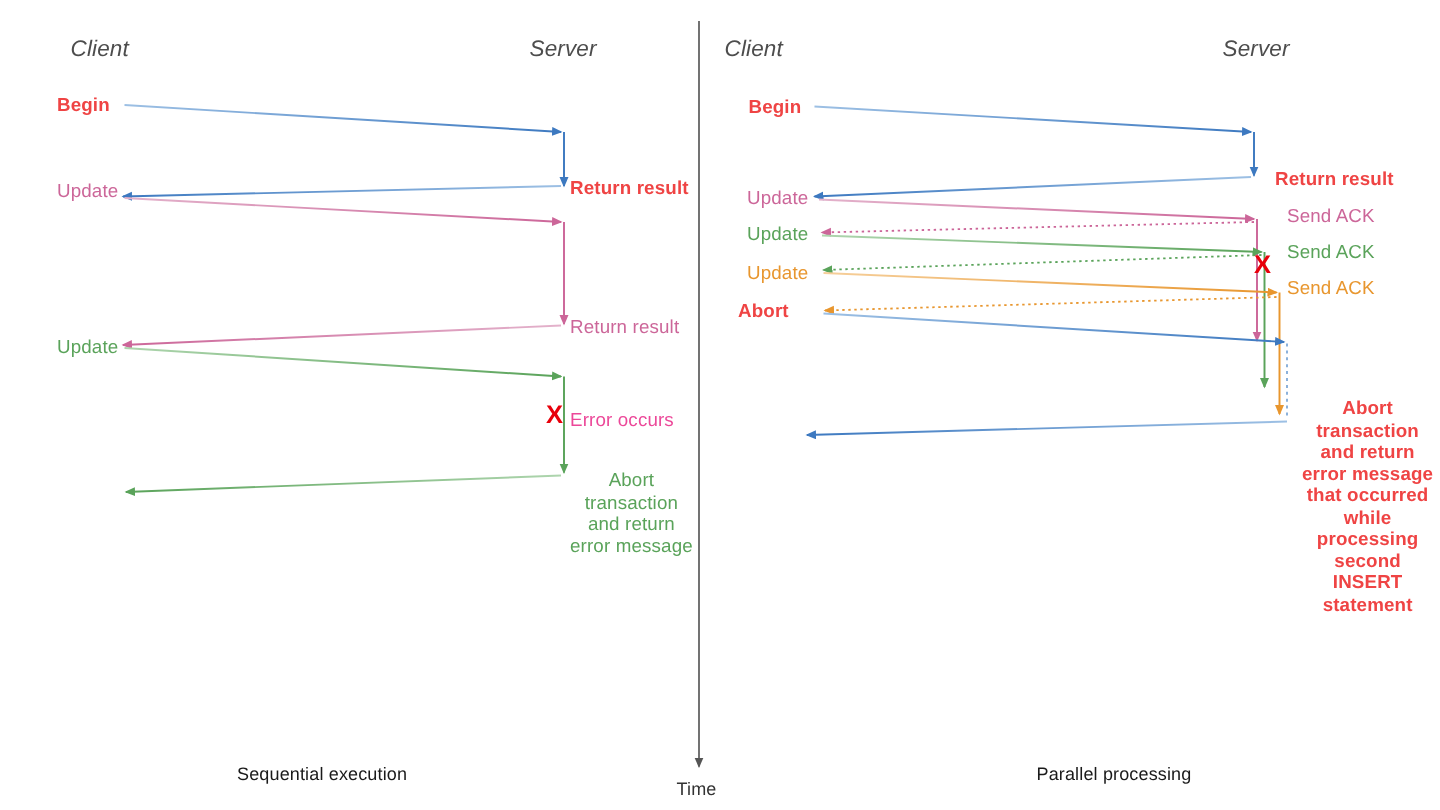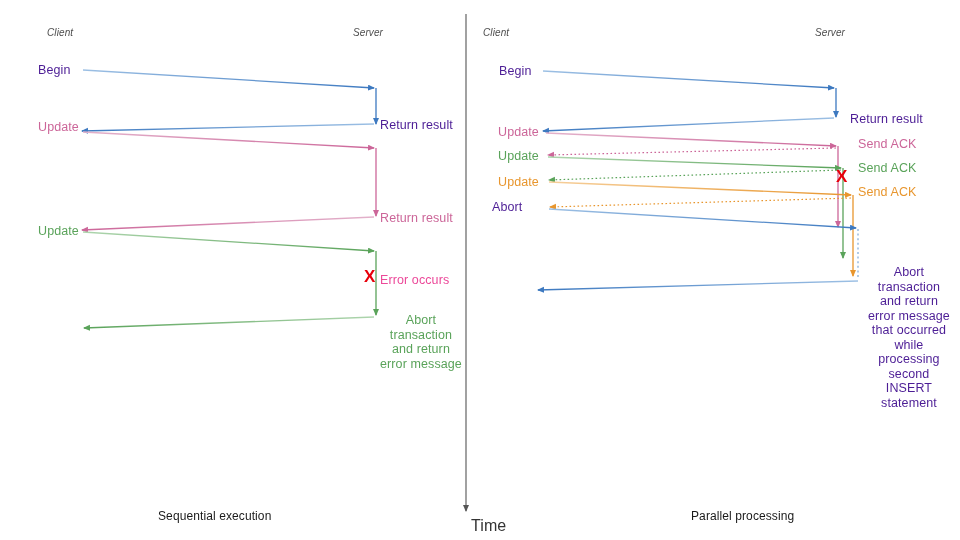--- a/index.html
+++ b/index.html
@@ -27,33 +27,32 @@
     position: absolute;
     font-family: "Liberation Sans", sans-serif;
     font-size: 12.5px;
     line-height: 14.5px;
     white-space: pre;
     letter-spacing: 0.1px;
   }
   .lbl-multi { white-space: pre-line; text-align: center; }
   .actor {
     font-style: italic;
-    font-size: 10px;
+    font-size: 15px;
     color: #4d4d4d;
   }
   .caption {
     font-size: 12px;
     color: #1a1a1a;
   }
   .timelabel {
-    font-size: 16px;
+    font-size: 12px;
     color: #333333;
-    margin-left: 20px;
-  }
-  .c-blue   { color: #4c1d95; }
+  }
+  .c-blue   { color: #ef4444; font-weight: bold; }
   .c-pink   { color: #cc6699; }
   .c-green  { color: #5aa35a; }
   .c-orange { color: #e8962e; }
   .c-red    { color: #e8000b; font-weight: bold; font-size: 17px; }
 </style>
 </head>
 <body>
 
 <div id="canvas">
 

